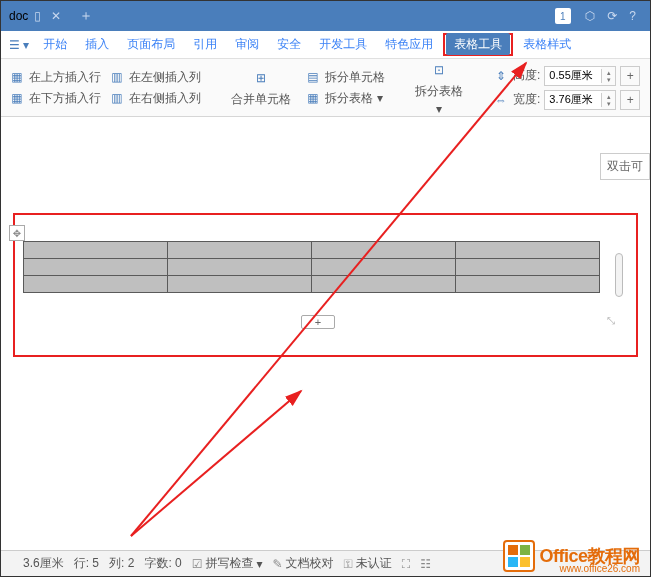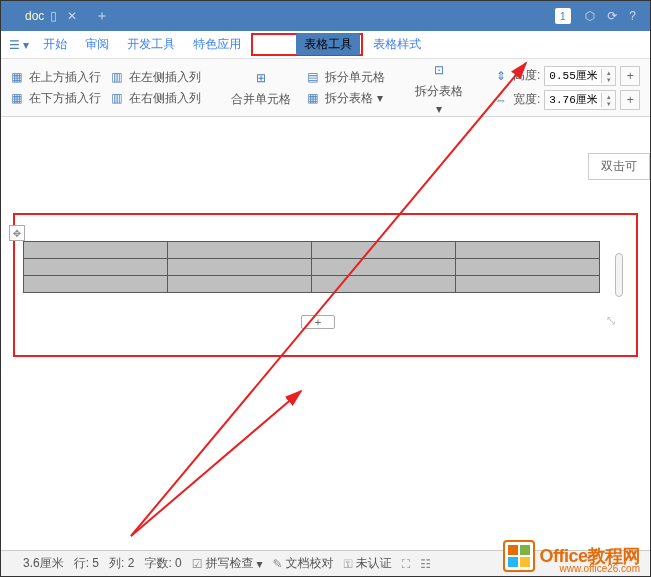--- a/index.html
+++ b/index.html
@@ -1,43 +1,43 @@
 <!DOCTYPE html>
 <html><head>
 <meta charset="utf-8">
 <style>
 *{box-sizing:border-box;margin:0;padding:0;font-family:"Microsoft YaHei",sans-serif;font-size:12px;}
 body{width:651px;height:577px;background:#fff;overflow:hidden;position:relative;border:1px solid #333;}
 .titlebar{height:30px;background:#4a7ebb;display:flex;align-items:center;color:#fff;padding:0 8px;}
-.titlebar .docname{color:#fef9c3;margin-left:16px;}
+.titlebar .docname{color:#000000;}
 .tab-icons{display:flex;gap:10px;margin-left:6px;align-items:center;}
 .tab-icons span{color:#c8d8ef;cursor:pointer;}
 .titlebar .plus{margin-left:18px;color:#c8d8ef;font-size:14px;}
 .titlebar .spacer{flex:1;}
 .titlebar .badge{background:#fff;color:#4a7ebb;border-radius:2px;width:16px;height:16px;display:inline-flex;align-items:center;justify-content:center;font-size:10px;margin-right:8px;}
 .titlebar .winicon{margin:0 6px;color:#c8d8ef;}
 .menubar{height:28px;background:#fff;border-bottom:1px solid #e0e0e0;display:flex;align-items:center;padding:0 8px;gap:2px;}
 .menubar .file-ico{color:#4a7ebb;margin-right:4px;}
 .menubar .mitem{padding:4px 8px;color:#3b82f6;cursor:pointer;}
-.menubar .mitem.active{background:#4a7ebb;color:#000000;border-radius:2px;margin-left:42px;}
+.menubar .mitem.active{background:#4a7ebb;color:#ffffff;border-radius:2px;}
 .highlight-box{border:2px solid #e82020;padding:1px;}
 .ribbon{height:58px;background:#fafafa;border-bottom:1px solid #d6d6d6;display:flex;align-items:center;padding:4px 8px;gap:8px;white-space:nowrap;}
 .rgroup{display:flex;flex-direction:column;gap:4px;}
 .rbtn{display:flex;align-items:center;gap:4px;color:#555;cursor:pointer;}
 .ico{width:16px;height:16px;display:inline-flex;align-items:center;justify-content:center;color:#4a7ebb;}
 .bigbtn{display:flex;flex-direction:column;align-items:center;justify-content:center;gap:2px;color:#555;cursor:pointer;padding:2px 6px;}
 .bigico{width:22px;height:22px;display:flex;align-items:center;justify-content:center;color:#4a7ebb;}
 .sep{width:1px;height:44px;background:#ddd;margin:0 4px;}
 .dim-row{display:flex;align-items:center;gap:4px;color:#555;}
 .numbox{display:flex;align-items:center;border:1px solid #ccc;height:20px;}
-.numbox input{width:56px;border:none;padding:0 4px;height:18px;font-size:11px;text-align:left;font-family:Liberation Mono, monospace;}
+.numbox input{width:56px;border:none;padding:0 4px;height:18px;font-size:11px;text-align:left;}
 .numbox .step{width:14px;border-left:1px solid #ccc;display:flex;flex-direction:column;}
 .numbox .step span{flex:1;font-size:7px;line-height:7px;text-align:center;color:#777;cursor:pointer;}
 .plusbtn{border:1px solid #ccc;width:20px;height:20px;display:flex;align-items:center;justify-content:center;color:#666;cursor:pointer;}
-.hint{position:absolute;right:0;top:152px;border:1px solid #ccc;background:#fff;padding:4px 12px;color:#666;}
+.hint{position:absolute;right:0;top:152px;border:1px solid #ccc;background:#fff;padding:4px 6px;color:#666;}
 .canvas{position:absolute;left:12px;top:212px;width:625px;height:144px;border:2px solid #e82020;}
 .tbl-wrap{position:absolute;left:22px;top:240px;}
 .tbl{border-collapse:collapse;}
 .tbl td{border:1px solid #5a5a5a;background:#bfbfbf;width:144px;height:17px;}
 .movehandle{position:absolute;left:8px;top:224px;width:16px;height:16px;border:1px solid #aaa;background:#fff;display:flex;align-items:center;justify-content:center;color:#888;font-size:10px;}
 .addrow{position:absolute;left:300px;top:314px;width:34px;height:14px;border:1px solid #aaa;border-radius:2px;background:#fff;display:flex;align-items:center;justify-content:center;color:#666;font-size:11px;}
 .resize{position:absolute;left:606px;top:314px;color:#aaa;font-size:10px;}
 .sidebtn{position:absolute;left:614px;top:252px;width:8px;height:44px;border:1px solid #bbb;border-radius:4px;background:#f3f3f3;}
 .arrowline{position:absolute;left:0;top:0;pointer-events:none;}
 .statusbar{position:absolute;left:0;bottom:0;height:26px;width:100%;background:#f3f3f3;border-top:1px solid #ccc;display:flex;align-items:center;padding:0 22px;gap:10px;color:#555;}
@@ -61,21 +61,25 @@
   <span class="spacer"></span>
   <span class="badge">1</span>
   <span class="winicon">⬡</span>
   <span class="winicon">⟳</span>
   <span class="winicon">?</span>
 </div>
 
 <div class="menubar">
   <span class="file-ico">☰ ▾</span>
   <span class="mitem">开始</span>
+  <span class="mitem">插入</span>
+  <span class="mitem">页面布局</span>
+  <span class="mitem">引用</span>
   <span class="mitem">审阅</span>
+  <span class="mitem">安全</span>
   <span class="mitem">开发工具</span>
   <span class="mitem">特色应用</span>
   <span class="highlight-box"><span class="mitem active">表格工具</span></span>
   <span class="mitem">表格样式</span>
 </div>
 
 <div class="ribbon">
   <div class="rgroup">
     <div class="rbtn">
         <span class="ico">▦</span>

